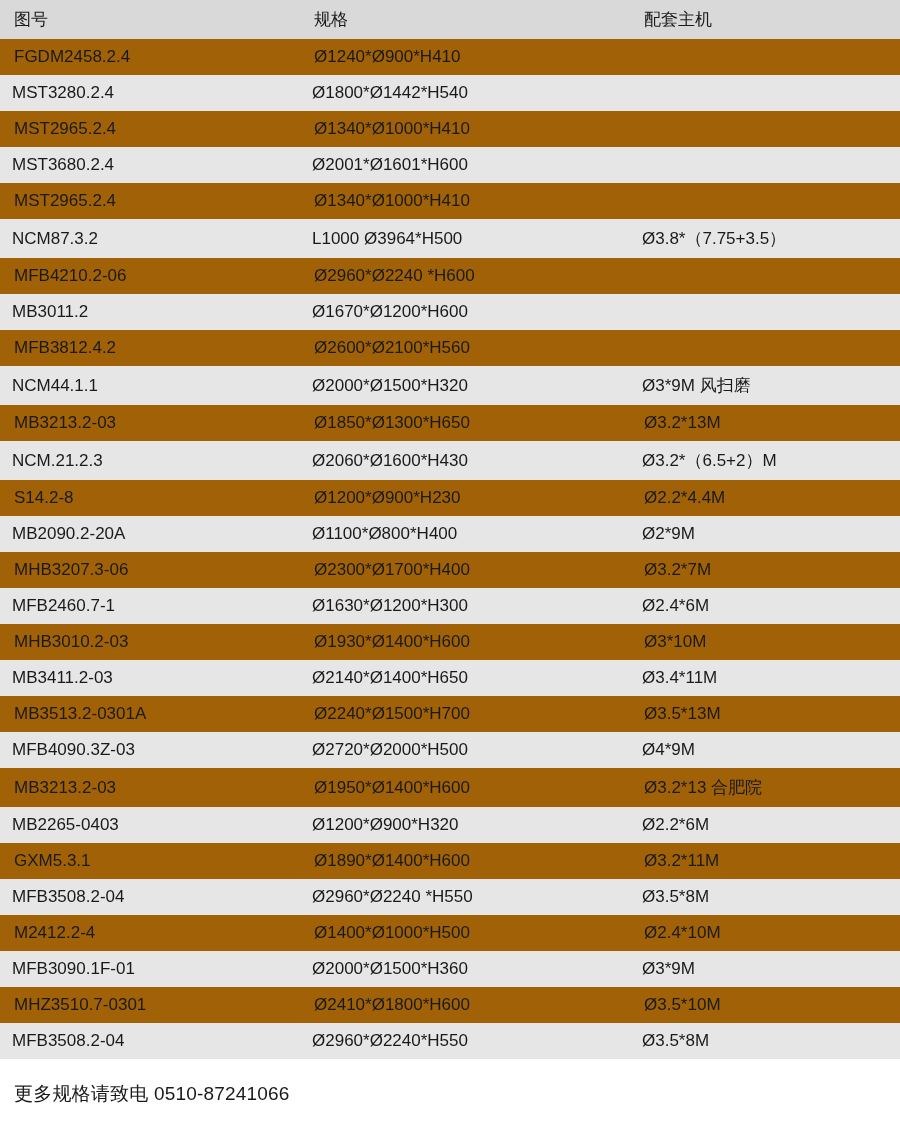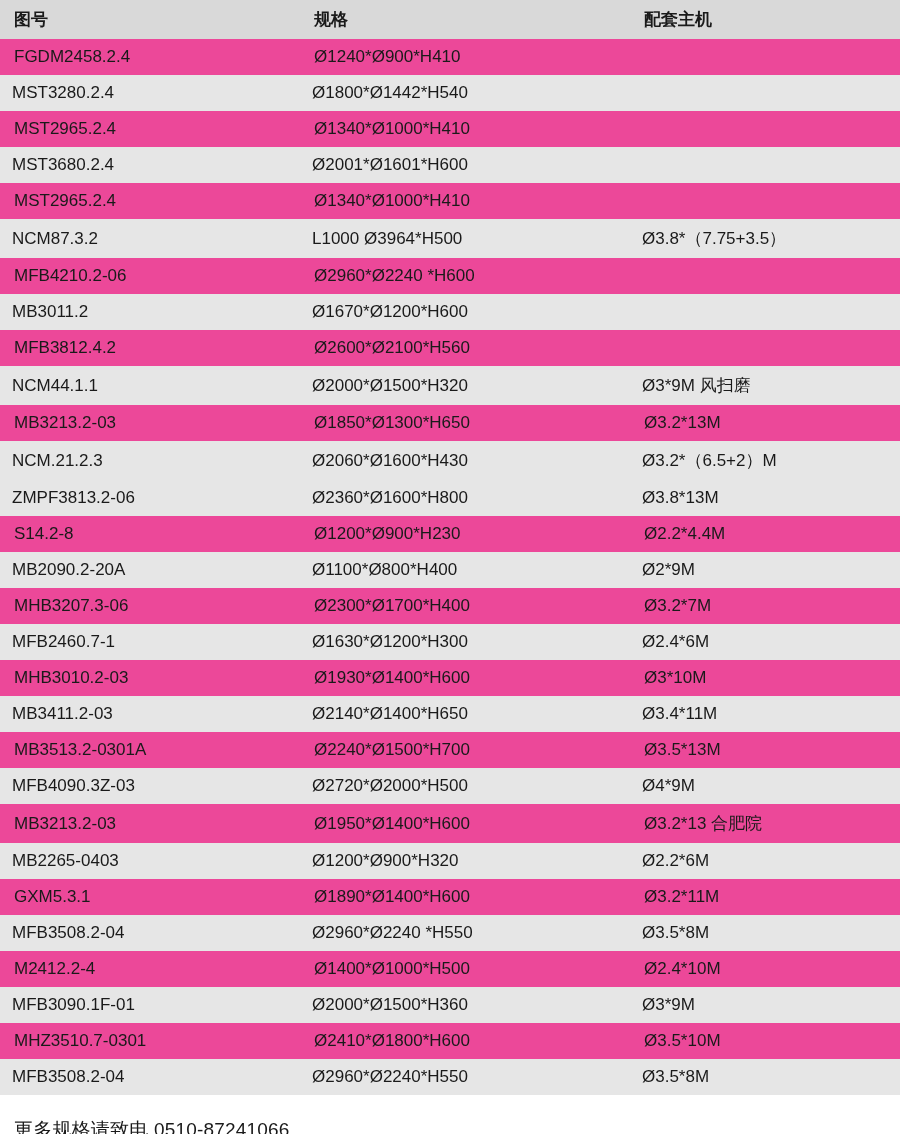--- a/index.html
+++ b/index.html
@@ -26,41 +26,41 @@
     border-collapse: collapse;
     table-layout: fixed;
     font-size: 17px;
   }
   table.spec-table col.c0 { width: 300px; }
   table.spec-table col.c1 { width: 330px; }
   table.spec-table col.c2 { width: 270px; }
 
   table.spec-table thead th {
     background: #d9d9d9;
-    font-weight: bold;
+    font-weight: normal;
     text-align: left;
     padding: 8px 0 8px 14px;
     height: 18px;
     font-size: 17px;
     color: #1a1a1a;
   }
   table.spec-table tbody td {
     padding: 8px 0 8px 14px;
     height: 18px;
     font-size: 17px;
     color: #1a1a1a;
     white-space: nowrap;
     overflow: hidden;
   }
   table.spec-table tbody tr.odd td {
     background: #e6e6e6;
     padding-left: 12px;
   }
   table.spec-table tbody tr.even td {
-    background: #ec4899;
+    background: #a16207;
   }
   .footer-note {
     padding: 22px 0 0 14px;
     font-size: 19px;
     color: #1a1a1a;
     letter-spacing: 0.2px;
   }
 </style>
 </head>
 <body>
@@ -134,25 +134,20 @@
         <tr class="even">
           <td>MB3213.2-03</td>
           <td>Ø1850*Ø1300*H650</td>
           <td>Ø3.2*13M</td>
         </tr>
         <tr class="odd">
           <td>NCM.21.2.3</td>
           <td>Ø2060*Ø1600*H430</td>
           <td>Ø3.2*（6.5+2）M</td>
         </tr>
-        <tr class="odd">
-          <td>ZMPF3813.2-06</td>
-          <td>Ø2360*Ø1600*H800</td>
-          <td>Ø3.8*13M</td>
-        </tr>
         <tr class="even">
           <td>S14.2-8</td>
           <td>Ø1200*Ø900*H230</td>
           <td>Ø2.2*4.4M</td>
         </tr>
         <tr class="odd">
           <td>MB2090.2-20A</td>
           <td>Ø1100*Ø800*H400</td>
           <td>Ø2*9M</td>
         </tr>

